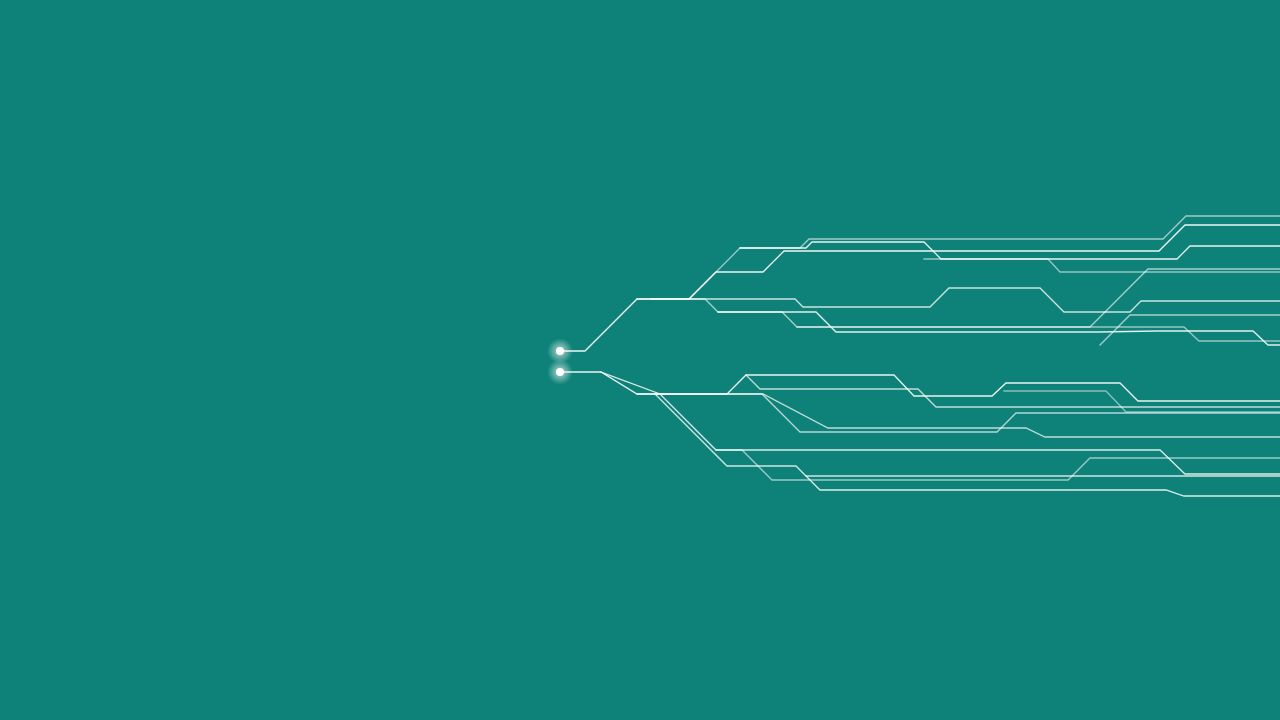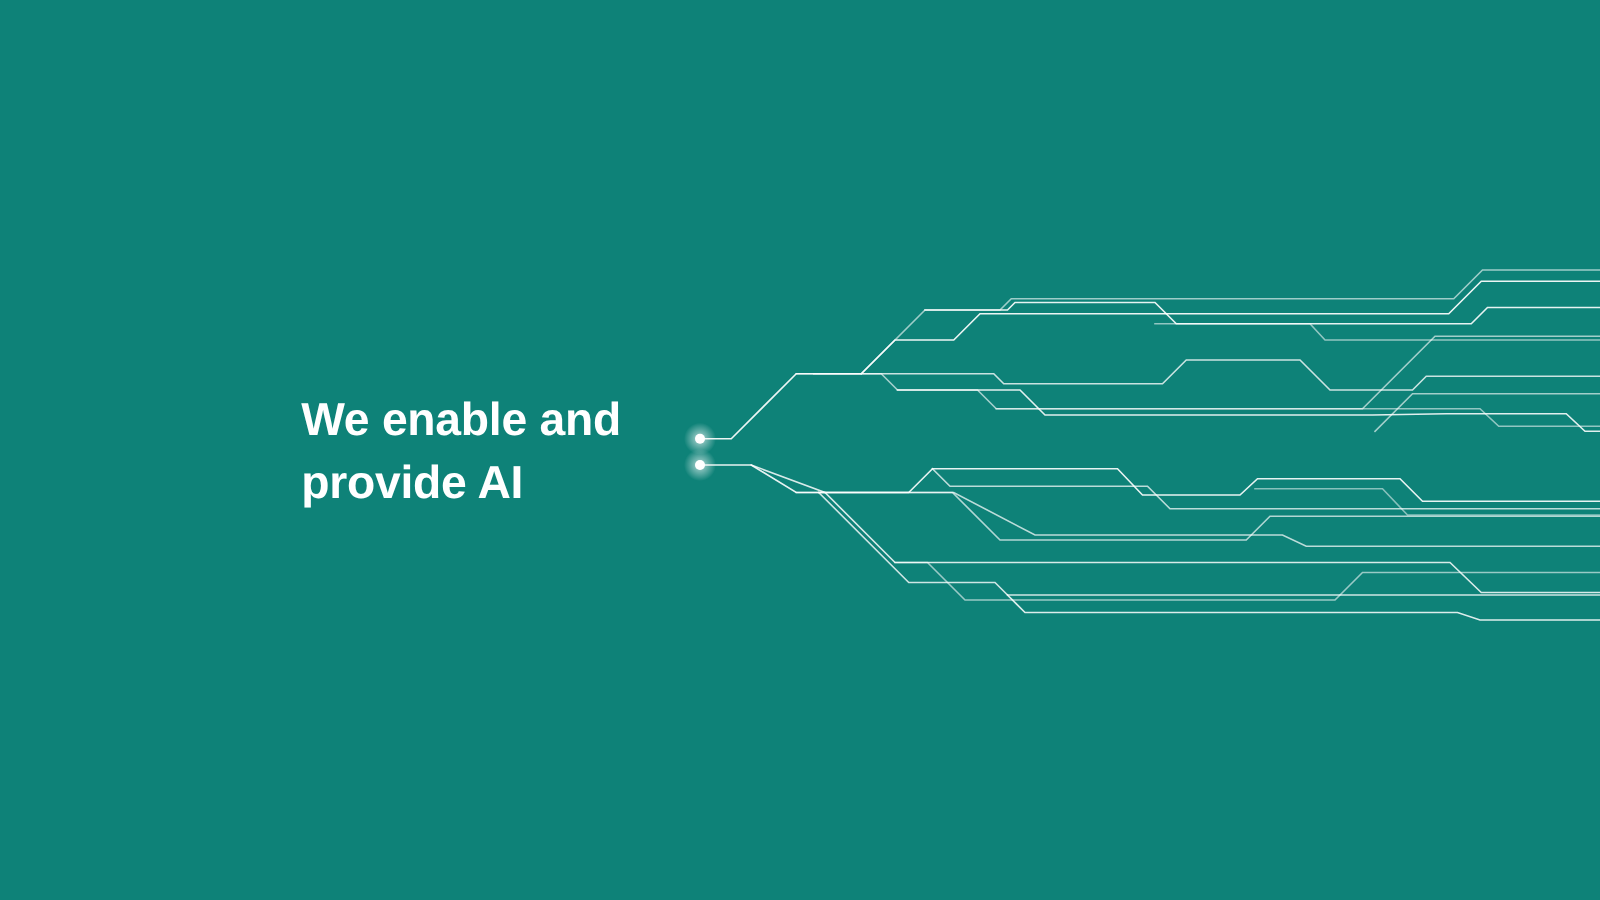--- a/index.html
+++ b/index.html
@@ -71,16 +71,14 @@
         <path d="M1100,345 L1130,315 H1280" stroke="#ffffff" stroke-opacity="0.62"></path>
       </g>
     <g id="node-layer">
         <circle cx="560" cy="351" r="12.8" fill="url(#nodeGlow)"></circle>
         <circle cx="560" cy="351" r="4" fill="#ffffff"></circle>
         <circle cx="560" cy="372" r="12.8" fill="url(#nodeGlow)"></circle>
         <circle cx="560" cy="372" r="4" fill="#ffffff"></circle>
       </g>
   </svg>
 
-  <h1 id="headline">We enable and
-provide AI</h1>
 
 </div>
 
 </body></html>

